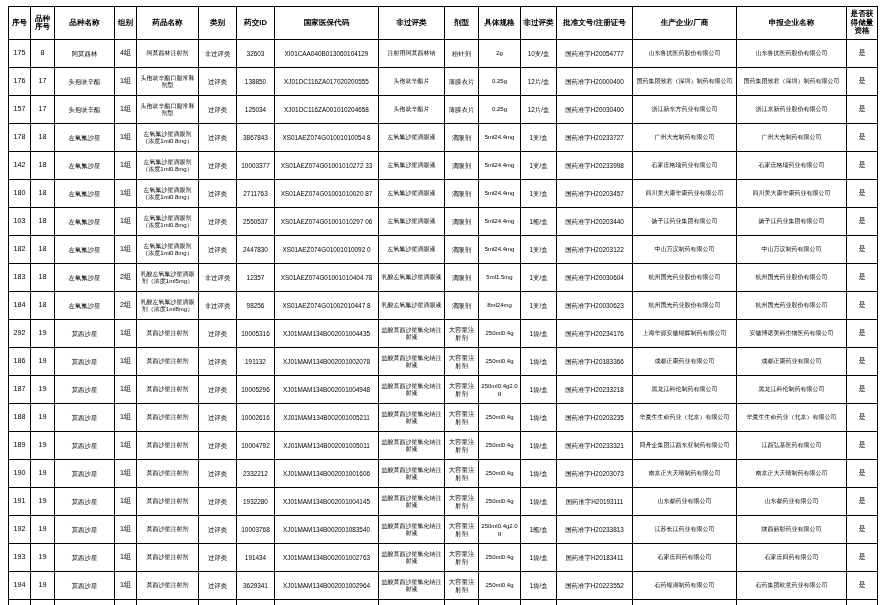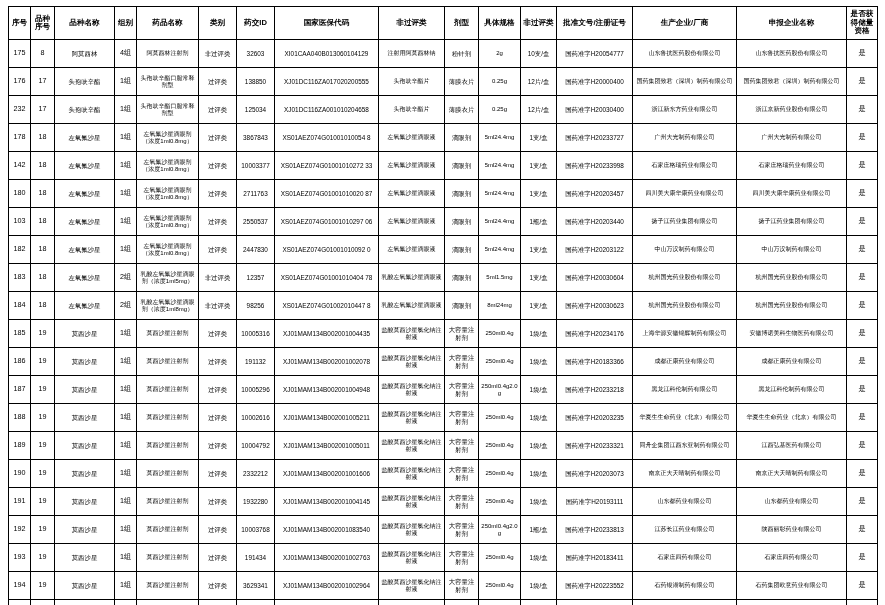--- a/index.html
+++ b/index.html
@@ -153,21 +153,21 @@
           <td class="cell-tiny">头孢呋辛酯片</td>
           <td class="cell-small">薄膜衣片</td>
           <td class="cell-tiny">0.25g</td>
           <td class="cell-small">12片/盒</td>
           <td class="cell-small">国药准字H20000400</td>
           <td class="cell-tiny">国药集团致君（深圳）制药有限公司</td>
           <td class="cell-tiny">国药集团致君（深圳）制药有限公司</td>
           <td>是</td>
         </tr>
         <tr>
-          <td>232</td>
+          <td>157</td>
           <td>17</td>
           <td class="cell-small">头孢呋辛酯</td>
           <td>1组</td>
           <td class="cell-tiny">头孢呋辛酯口服常释剂型</td>
           <td class="cell-small">过评类</td>
           <td class="cell-small">125034</td>
           <td class="cell-small">XJ01DC116ZA001010204658</td>
           <td class="cell-tiny">头孢呋辛酯片</td>
           <td class="cell-small">薄膜衣片</td>
           <td class="cell-tiny">0.25g</td>
@@ -297,21 +297,21 @@
           <td class="cell-tiny">乳酸左氧氟沙星滴眼液</td>
           <td class="cell-small">滴眼剂</td>
           <td class="cell-tiny">8ml24mg</td>
           <td class="cell-small">1支/盒</td>
           <td class="cell-small">国药准字H20030623</td>
           <td class="cell-tiny">杭州国光药业股份有限公司</td>
           <td class="cell-tiny">杭州国光药业股份有限公司</td>
           <td>是</td>
         </tr>
         <tr>
-          <td>185</td>
+          <td>292</td>
           <td>19</td>
           <td class="cell-small">莫西沙星</td>
           <td>1组</td>
           <td class="cell-tiny">莫西沙星注射剂</td>
           <td class="cell-small">过评类</td>
           <td class="cell-small">10005316</td>
           <td class="cell-small">XJ01MAM134B002001004435</td>
           <td class="cell-tiny">盐酸莫西沙星氯化钠注射液</td>
           <td class="cell-small">大容量注射剂</td>
           <td class="cell-tiny">250ml0.4g</td>

